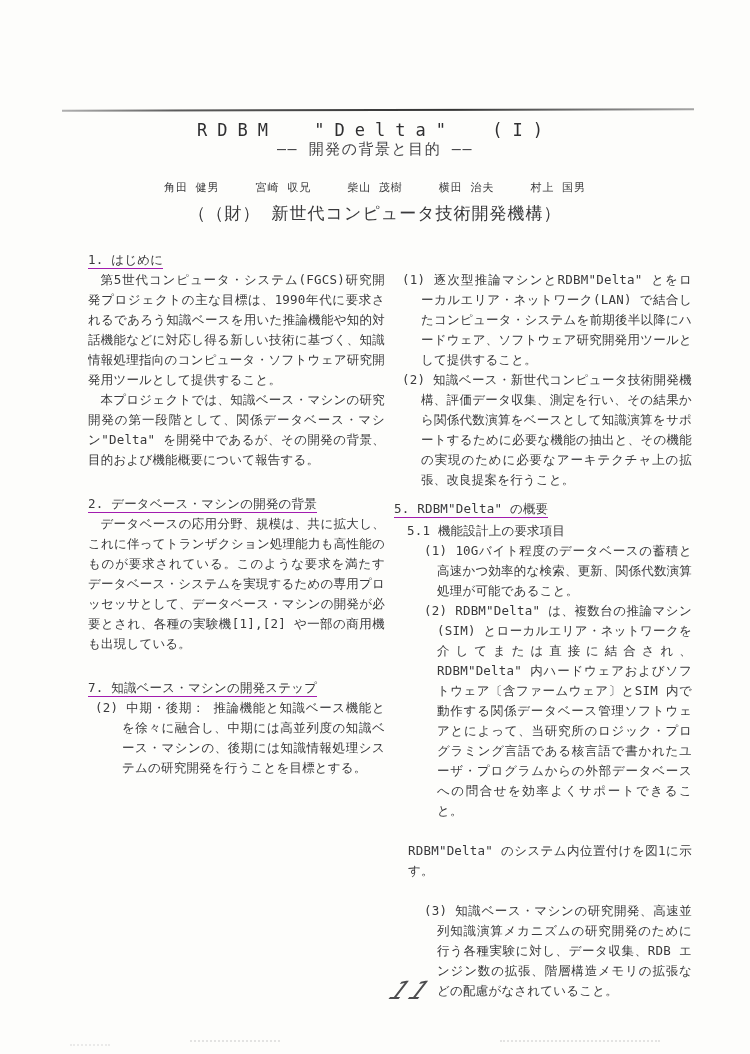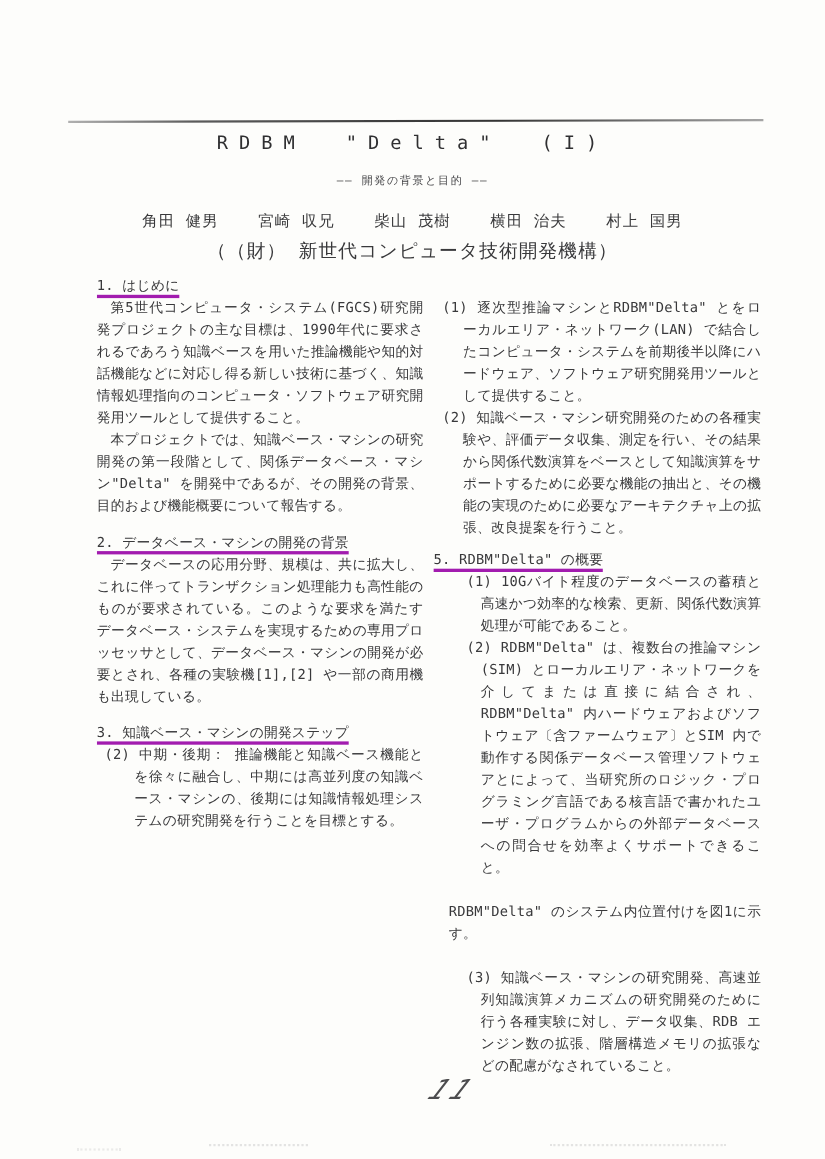--- a/index.html
+++ b/index.html
@@ -32,51 +32,51 @@
     text-align: center;
   }
   .title {
     font-size: 17px;
     font-weight: normal;
     letter-spacing: 10px;
     word-spacing: 16px;
     color: #2f2f31;
   }
   .subtitle {
-    margin-top: 17px;
-    font-size: 10px;
+    margin-top: 0;
+    font-size: 15px;
     letter-spacing: 1.5px;
     color: #444447;
   }
   .authors {
     margin-top: 21px;
     display: flex;
     justify-content: center;
     gap: 36px;
-    font-size: 14px;
+    font-size: 11px;
     letter-spacing: 1px;
   }
   .affiliation {
     margin-top: 7px;
     font-size: 17px;
     letter-spacing: 1px;
   }
   .col {
     position: absolute;
     top: 250px;
     font-size: 12.5px;
     line-height: 20px;
     text-align: justify;
     letter-spacing: 0.2px;
   }
   .col-left  { left: 88px;  width: 297px; height: 760px; overflow: hidden; }
   .col-right { left: 394px; width: 298px; height: 770px; overflow: hidden; padding-top: 20px; }
   .sec-h { font-size: 12.5px; font-weight: normal; margin: 0; }
-  .sec-h .u { border-bottom: 3px solid #a21caf; padding-bottom: 1px; }
-  section + section { margin-top: 13px; }
+  .sec-h .u { border-bottom: 1px solid #a21caf; padding-bottom: 1px; }
+  section + section { margin-top: 24px; }
   .para { text-indent: 1em; }
   .item { padding-left: 34px; text-indent: -27px; }
   .obj-item { padding-left: 23px; text-indent: -19px; margin-left: 4px; }
   .sub-h { margin-left: 13px; font-weight: normal; font-size: 12.5px; }
   .s51-item { margin-left: 30px; padding-left: 13px; text-indent: -13px; }
   .note-line { margin-left: 14px; margin-top: 20px; margin-bottom: 20px; }
   .mt-sec5 { margin-top: 9px; }
   .mt-51h  { margin-top: 2px; }
   .page-number {
     position: absolute;
@@ -125,36 +125,37 @@
       <p class="para">第5世代コンピュータ・システム(FGCS)研究開発プロジェクトの主な目標は、1990年代に要求されるであろう知識ベースを用いた推論機能や知的対話機能などに対応し得る新しい技術に基づく、知識情報処理指向のコンピュータ・ソフトウェア研究開発用ツールとして提供すること。</p>
       <p class="para">本プロジェクトでは、知識ベース・マシンの研究開発の第一段階として、関係データベース・マシン"Delta" を開発中であるが、その開発の背景、目的および機能概要について報告する。</p>
     </section>
 
     <section>
       <h2 class="sec-h"><span class="u">2. データベース・マシンの開発の背景</span></h2>
       <p class="para">データベースの応用分野、規模は、共に拡大し、これに伴ってトランザクション処理能力も高性能のものが要求されている。このような要求を満たすデータベース・システムを実現するための専用プロッセッサとして、データベース・マシンの開発が必要とされ、各種の実験機[1],[2] や一部の商用機も出現している。</p>
     </section>
 
     <section>
-      <h2 class="sec-h"><span class="u">3. 知識ベース・マシンの開発ステップ</span></h2>
+      <h2 class="sec-h"><span class="u">7. 知識ベース・マシンの開発ステップ</span></h2>
       <p class="item"><span>(2)</span> <span>中期・後期： 推論機能と知識ベース機能とを徐々に融合し、中期には高並列度の知識ベース・マシンの、後期には知識情報処理システムの研究開発を行うことを目標とする。</span></p>
     </section>
 
   </div>
 
   <div class="col col-right">
 
     <div>
       <p class="obj-item"><span>(1)</span> <span>逐次型推論マシンとRDBM"Delta" とをローカルエリア・ネットワーク(LAN) で結合したコンピュータ・システムを前期後半以降にハードウェア、ソフトウェア研究開発用ツールとして提供すること。</span></p>
-      <p class="obj-item"><span>(2)</span> <span>知識ベース・マシン研究開発のための各種実験や、評価データ収集、測定を行い、その結果から関係代数演算をベースとして知識演算をサポートするために必要な機能の抽出と、その機能の実現のために必要なアーキテクチャ上の拡張、改良提案を行うこと。</span></p>
+      <p class="obj-item"><span>(2)</span> <span>知識ベース・新世代コンピュータ技術開発機構、評価データ収集、測定を行い、その結果から関係代数演算をベースとして知識演算をサポートするために必要な機能の抽出と、その機能の実現のために必要なアーキテクチャ上の拡張、改良提案を行うこと。</span></p>
     </div>
 
     <section>
       <h2 class="sec-h mt-sec5"><span class="u">5. RDBM"Delta" の概要</span></h2>
 
+      <div class="sub-h mt-51h">5.1 機能設計上の要求項目</div>
 
       <p class="s51-item"><span>(1)</span> <span>10Gバイト程度のデータベースの蓄積と高速かつ効率的な検索、更新、関係代数演算処理が可能であること。</span></p>
       <p class="s51-item"><span>(2)</span> <span>RDBM"Delta" は、複数台の推論マシン(SIM) とローカルエリア・ネットワークを介してまたは直接に結合され、RDBM"Delta" 内ハードウェアおよびソフトウェア〔含ファームウェア〕とSIM 内で動作する関係データベース管理ソフトウェアとによって、当研究所のロジック・プログラミング言語である核言語で書かれたユーザ・プログラムからの外部データベースへの問合せを効率よくサポートできること。</span></p>
 
       <p class="note-line">RDBM"Delta" のシステム内位置付けを図1に示す。</p>
 
       <p class="s51-item"><span>(3)</span> <span>知識ベース・マシンの研究開発、高速並列知識演算メカニズムの研究開発のために行う各種実験に対し、データ収集、RDB エンジン数の拡張、階層構造メモリの拡張などの配慮がなされていること。</span></p>
 
     </section>
 

